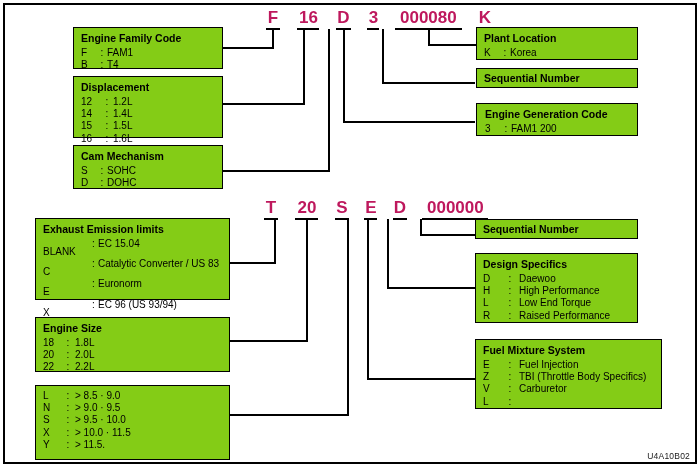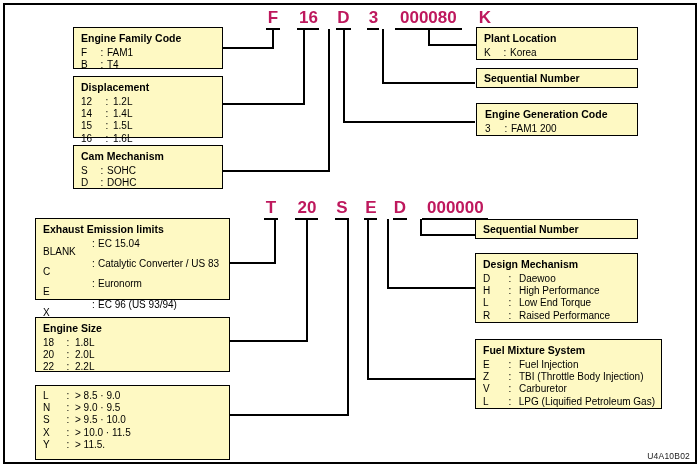--- a/index.html
+++ b/index.html
@@ -19,21 +19,21 @@
     position:absolute;
     left:3px; top:3px;
     width:694px; height:461px;
     border:2px solid #000;
     box-sizing:border-box;
   }
   
   .box{
     position:absolute;
     border:1.5px solid #000;
-    background:#fef9c3;
+    background:#84cc16;
     box-sizing:border-box;
     padding:4px 6px 3px 7px;
   }
   .box .title{
     font-size:10.5px;
     font-weight:bold;
     color:#000;
     line-height:13px;
     white-space:nowrap;
     margin-bottom:2px;
@@ -345,21 +345,21 @@
         <span class="v" style="position:static;background:none;width:auto;">&gt; 11.5.</span>
       </div>
     </div>
   </div>
 
   <div class="box" style="left:475px; top:219px; width:163px; height:20px; padding-top:3px;">
     <div class="title" style="margin-bottom:0;">Sequential Number</div>
   </div>
 
   <div class="box" style="left:475px; top:253px; width:163px; height:70px;">
-    <div class="title">Design Mechanism</div>
+    <div class="title">Design Specifics</div>
     <div class="rows kw-dsg">
       <div class="row">
         <span class="k">D</span>
         <span class="sep">:</span>
         <span class="v" style="position:static;background:none;width:auto;">Daewoo</span>
       </div>
       <div class="row">
         <span class="k">H</span>
         <span class="sep">:</span>
         <span class="v" style="position:static;background:none;width:auto;">High Performance</span>
@@ -381,29 +381,28 @@
     <div class="title">Fuel Mixture System</div>
     <div class="rows kw-dsg">
       <div class="row">
         <span class="k">E</span>
         <span class="sep">:</span>
         <span class="v" style="position:static;background:none;width:auto;">Fuel Injection</span>
       </div>
       <div class="row">
         <span class="k">Z</span>
         <span class="sep">:</span>
-        <span class="v" style="position:static;background:none;width:auto;">TBI (Throttle Body Injection)</span>
+        <span class="v" style="position:static;background:none;width:auto;">TBI (Throttle Body Specifics)</span>
       </div>
       <div class="row">
         <span class="k">V</span>
         <span class="sep">:</span>
         <span class="v" style="position:static;background:none;width:auto;">Carburetor</span>
       </div>
       <div class="row">
         <span class="k">L</span>
         <span class="sep">:</span>
-        <span class="v" style="position:static;background:none;width:auto;">LPG (Liquified Petroleum Gas)</span>
       </div>
     </div>
   </div>
 
   <div class="corner-code">U4A10B02</div>
 </div>
 
 </body></html>

